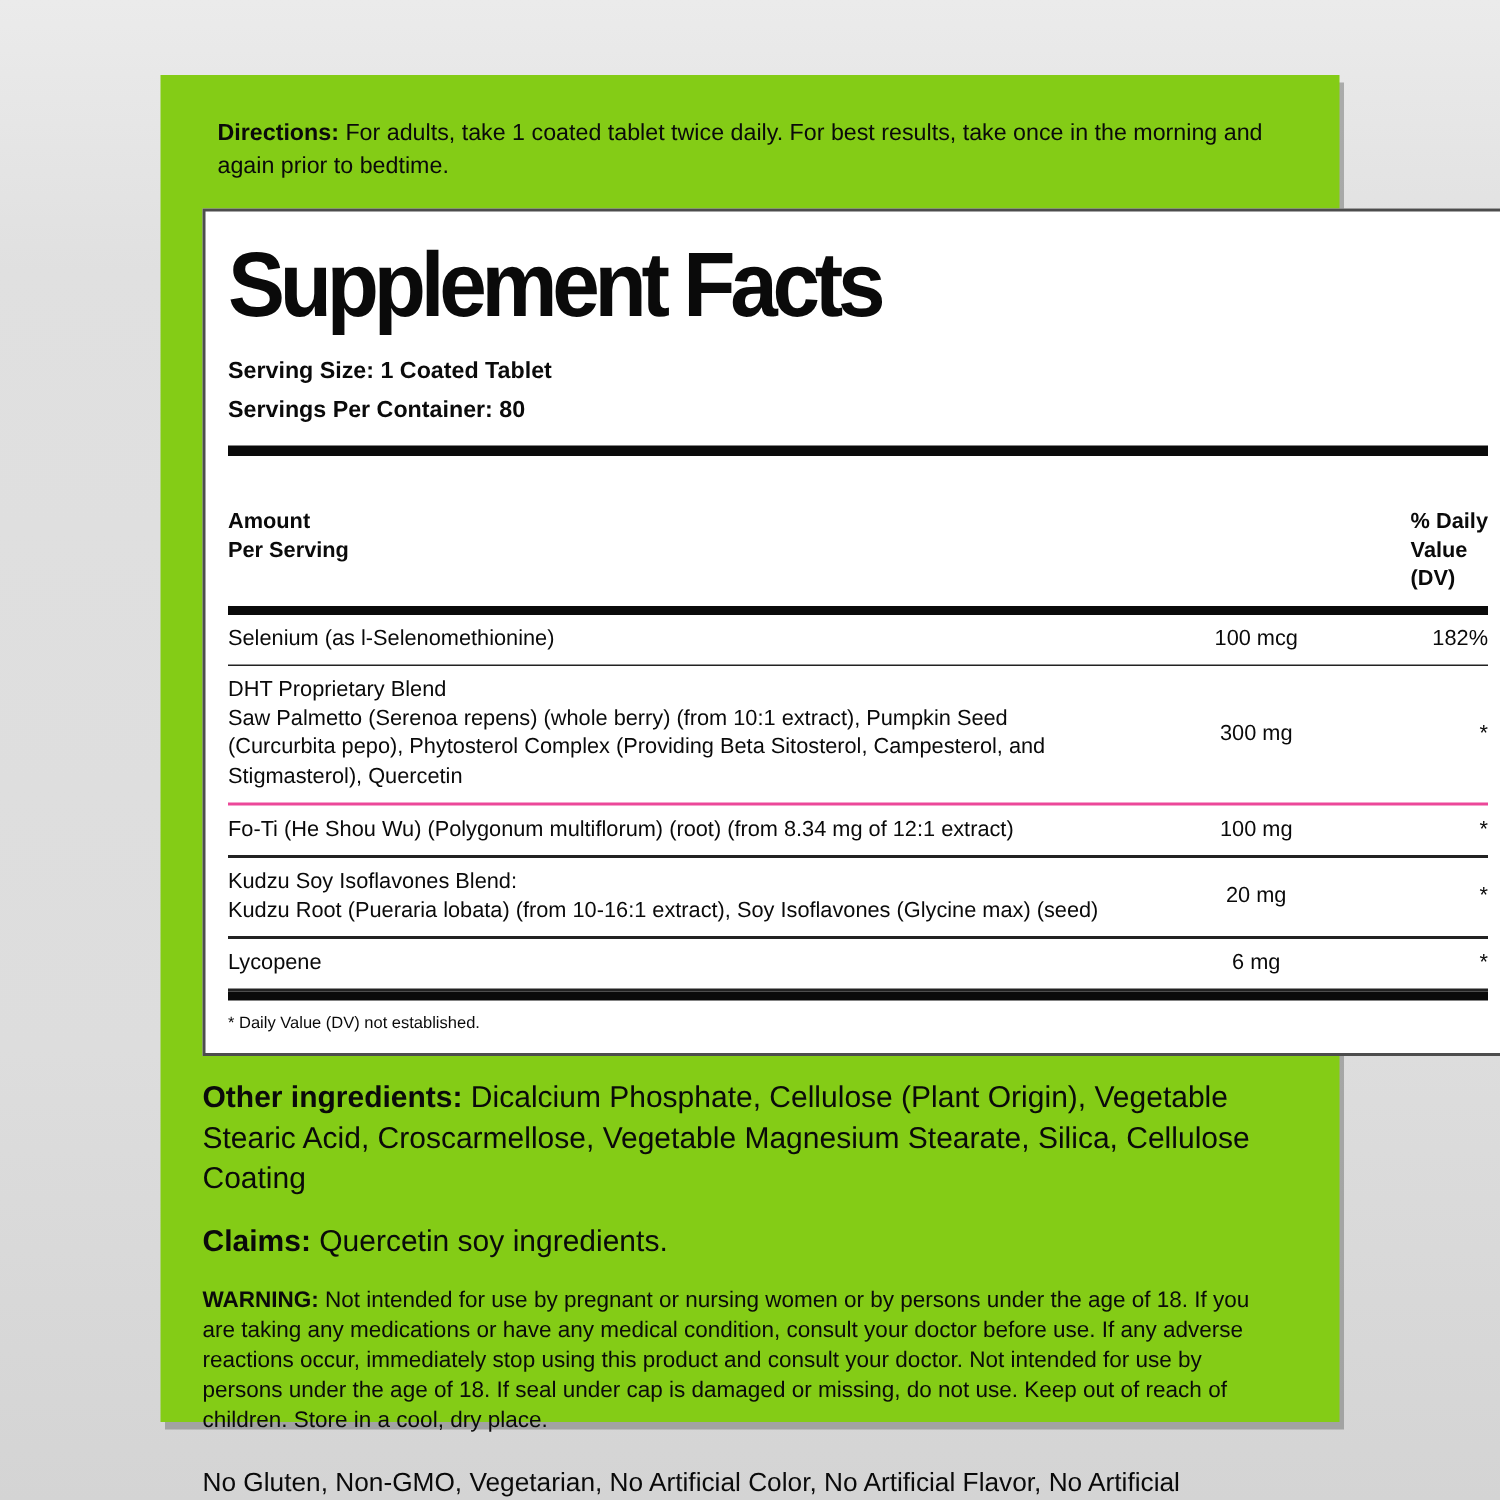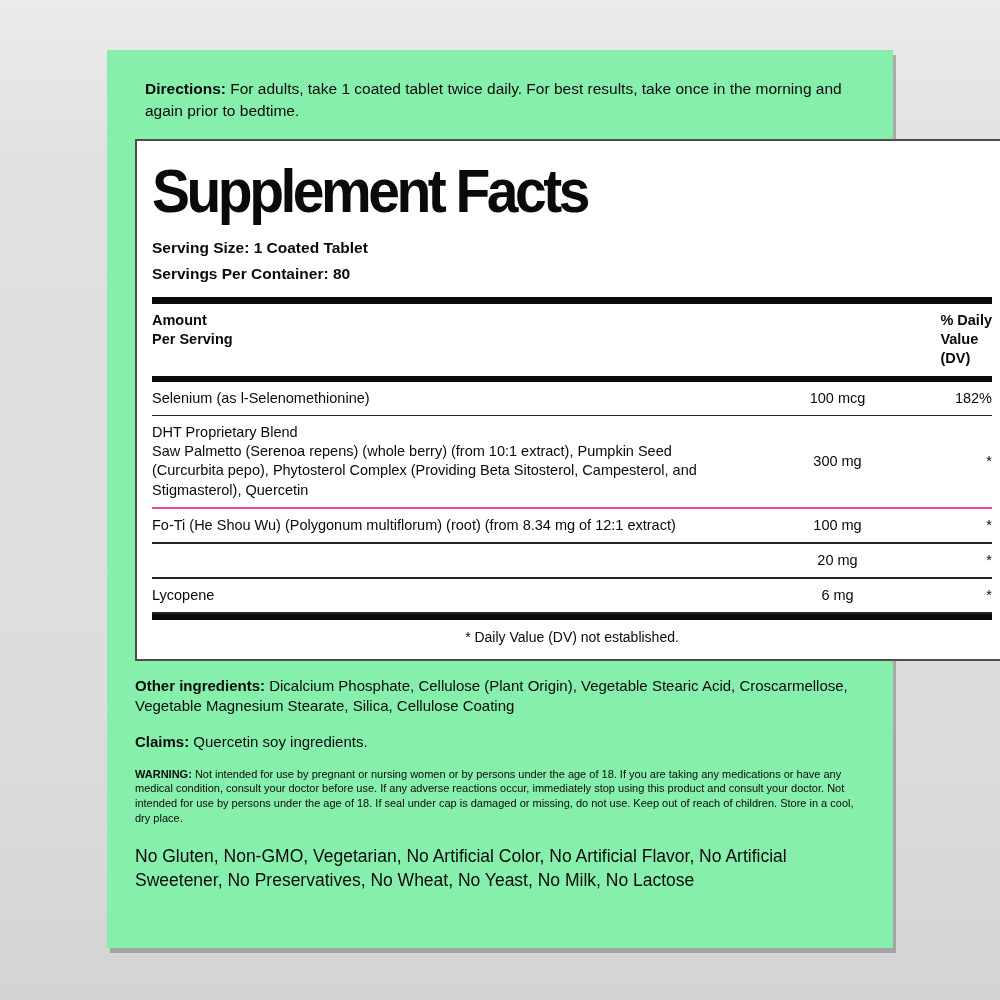--- a/index.html
+++ b/index.html
@@ -8,21 +8,21 @@
     font-family: "Liberation Sans", sans-serif;
     color: #0a0a0a;
     overflow: hidden;
   }
   body { background: linear-gradient(180deg, #ebebeb 0%, #e0e0e0 18%, #dddddd 70%, #d4d4d4 100%); }
 
   .label-panel {
     position: absolute;
     left: 107px; top: 50px;
     width: 786px; height: 898px;
-    background: #86efac;
+    background: #84cc16;
     box-shadow: 3px 5px 0 rgba(120,122,121,0.55);
     padding: 26px 12px 0 28px;
   }
 
   .directions {
     margin: 2px 0 16px 10px;
     font-size: 15.5px;
     line-height: 1.45;
     max-width: 700px;
   }
@@ -47,41 +47,41 @@
   }
 
   .serving-line { font-size: 15.5px; line-height: 1.7; font-weight: bold; }
 
   .bar-thick { height: 7px; background: #0a0a0a; margin-top: 9px; }
   .bar-medium { height: 6px; background: #0a0a0a; }
 
   .facts-header {
     display: flex; justify-content: space-between;
     padding: 7px 0 8px 0;
-    font-size: 14.5px; font-weight: bold; line-height: 1.32;
+    font-size: 14.5px; font-weight: bold; line-height: 1.32; margin-top: 28px;
   }
   .facts-header .dv-head { text-align: left; }
 
   .rows { }
   .row {
     display: flex; align-items: center;
     padding: 7px 0;
     font-size: 14.5px; line-height: 1.32;
   }
   .row .name { flex: 1 1 auto; white-space: pre-line; padding-right: 8px; }
   .row .amount { flex: 0 0 165px; text-align: center; }
   .row .dv { flex: 0 0 72px; text-align: right; }
   .row:nth-child(1) { border-bottom: 1.5px solid #222; }
   .row:nth-child(2) { border-bottom: 2px solid #ec4899; }
   .row:nth-child(3), .row:nth-child(4), .row:nth-child(5) { border-bottom: 2px solid #222; justify-content: flex-end; }
 
-  .footnote { font-size: 14px; padding-top: 9px; text-align: center; }
+  .footnote { font-size: 11px; padding-top: 9px; }
 
-  .section { margin: 15px 0 0 0; font-size: 15px; line-height: 1.35; max-width: 720px; }
-  .warning-section { font-size: 11px; line-height: 1.33; }
+  .section { margin: 15px 0 0 0; font-size: 20px; line-height: 1.35; max-width: 720px; }
+  .warning-section { font-size: 15px; line-height: 1.33; }
   .tagline {
     margin-top: 19px;
     font-size: 17.5px;
     line-height: 1.38;
     max-width: 730px;
   }
 </style>
 </head>
 <body>
 
@@ -127,20 +127,22 @@
     <div class="dv">*</div>
   </div>
 
   <div class="row">
     <div class="name">Fo-Ti (He Shou Wu) (Polygonum multiflorum) (root) (from 8.34 mg of 12:1 extract)</div>
     <div class="amount">100 mg</div>
     <div class="dv">*</div>
   </div>
 
   <div class="row">
+    <div class="name">Kudzu Soy Isoflavones Blend:
+Kudzu Root (Pueraria lobata) (from 10-16:1 extract), Soy Isoflavones (Glycine max) (seed)</div>
     <div class="amount">20 mg</div>
     <div class="dv">*</div>
   </div>
 
   <div class="row">
     <div class="name">Lycopene</div>
     <div class="amount">6 mg</div>
     <div class="dv">*</div>
   </div>
 </div>

